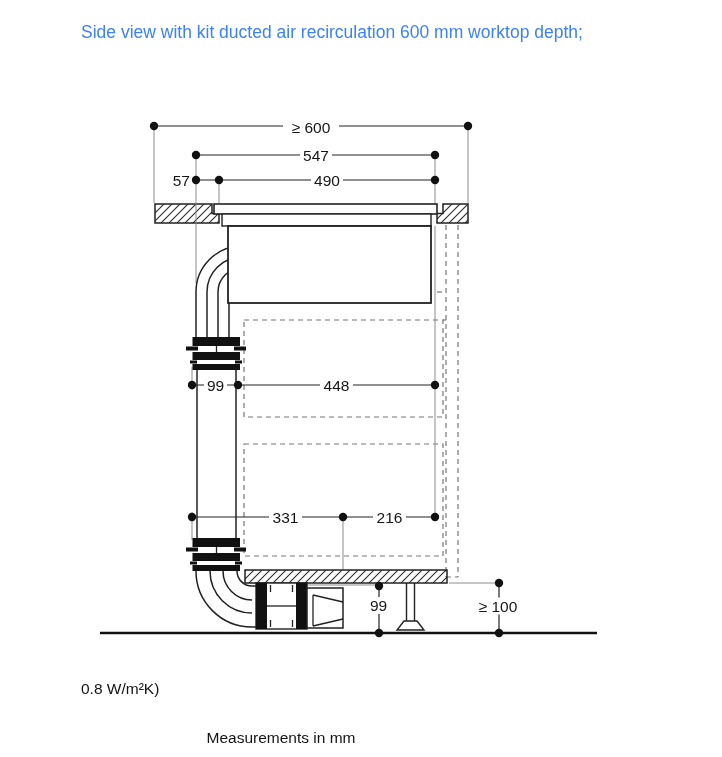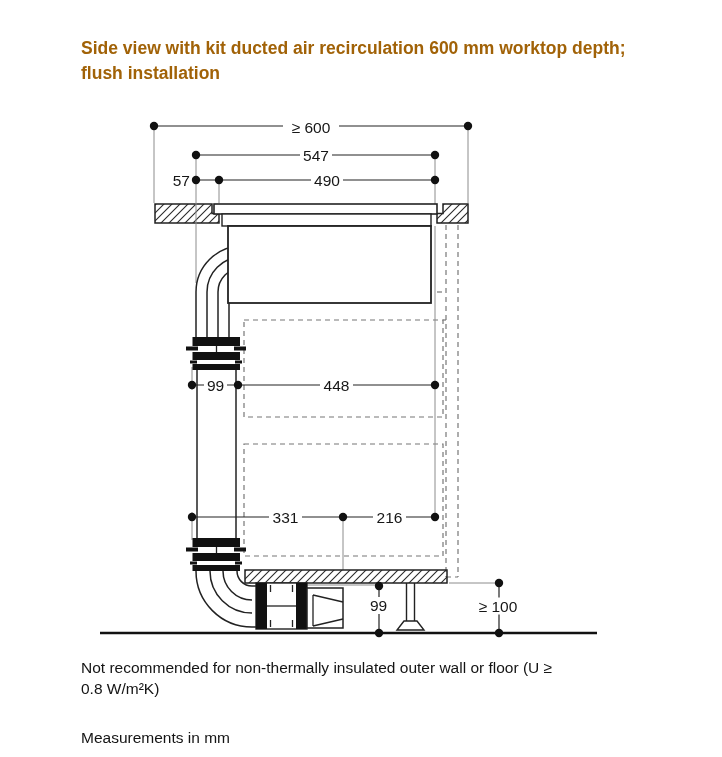--- a/index.html
+++ b/index.html
@@ -5,46 +5,45 @@
   html,body{margin:0;padding:0;background:#ffffff;}
   .page{
     position:relative;
     width:722px;height:757px;
     background:#ffffff;
     font-family:"Liberation Sans",sans-serif;
     color:#141414;
     overflow:hidden;
   }
   .title{
-    position:absolute;left:81px;top:36px;width:575px;
-    font-size:17.5px;font-weight:bold;line-height:1.42;
-    color:#a16207;
+    position:absolute;left:81px;top:20px;width:575px;
+    font-size:17.5px;font-weight:normal;line-height:1.42;
+    color:#3b82f6;
   }
   .note{
     position:absolute;left:81px;top:657px;width:560px;
     font-size:15.5px;line-height:1.38;color:#141414;
   }
   .units{
     position:absolute;left:81px;top:729px;width:400px;
-    font-size:15.5px;color:#141414;
+    font-size:15.5px;color:#141414;text-align:center;
   }
   svg{position:absolute;left:0;top:0;}
   svg text{
     font-family:"Liberation Sans",sans-serif;
     font-size:15.5px;fill:#161616;
   }
 </style>
 </head>
 <body>
 
 <div class="page">
 
   <div class="title">
     <span>Side view with kit ducted air recirculation 600 mm worktop depth;</span><br>
-    <span>flush installation</span>
   </div>
 
   <svg width="722" height="757" viewBox="0 0 722 757">
     <defs>
       <pattern id="hatch" patternUnits="userSpaceOnUse" width="8" height="8">
         <path d="M-2,2 L2,-2 M0,8 L8,0 M6,10 L10,6" stroke="#2a2a2a" stroke-width="1.1" fill="none"></path>
       </pattern>
     </defs>
 
     <g stroke="#777777" stroke-width="1.2" fill="none" stroke-dasharray="5 4">
@@ -211,19 +210,19 @@
 
       <rect x="366" y="597" width="25" height="17" fill="#ffffff"></rect>
       <text x="378.5" y="605.5" text-anchor="middle" dominant-baseline="central">99</text>
 
       <rect x="471" y="597.5" width="55" height="17" fill="#ffffff"></rect>
       <text x="498" y="606" text-anchor="middle" dominant-baseline="central">≥ 100</text>
     </g>
   </svg>
 
   <div class="note">
-    <span>Not recommended for non-thermally insulated outer wall or floor (U ≥</span><br>
+    <br>
     <span>0.8 W/m²K)</span>
   </div>
 
   <div class="units">Measurements in mm</div>
 
 </div>
 
 </body></html>

